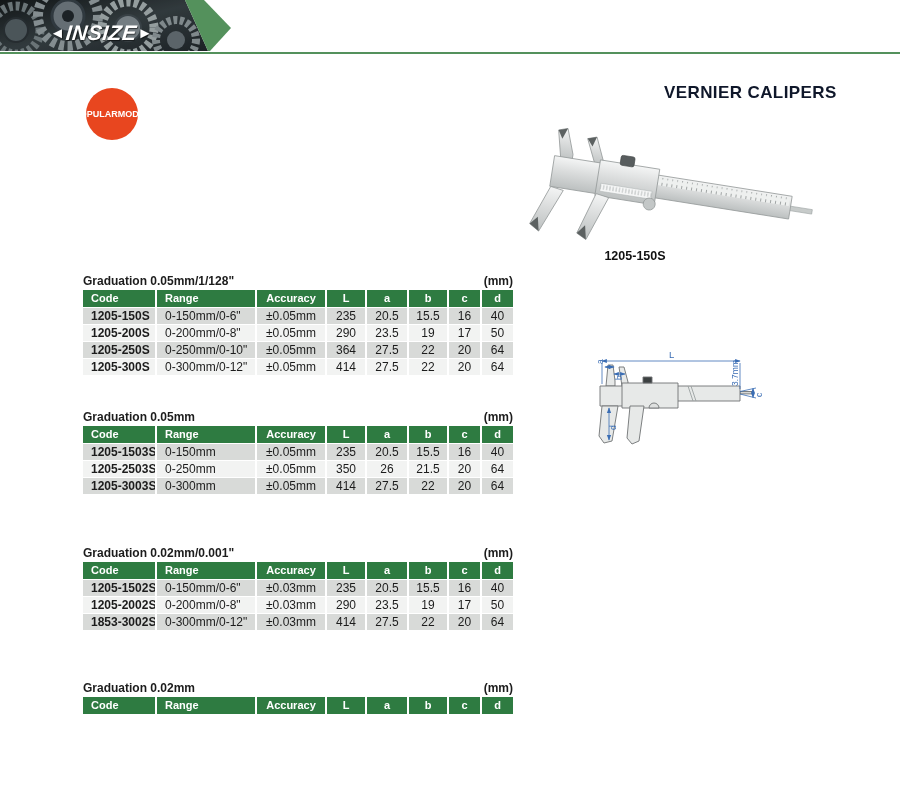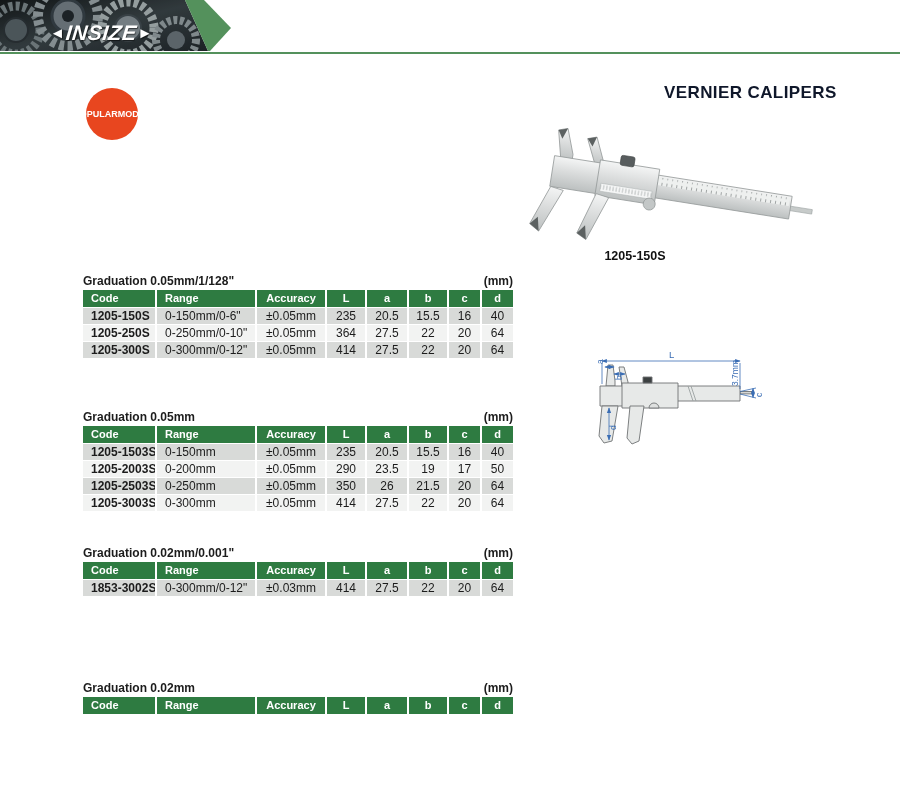--- a/index.html
+++ b/index.html
@@ -188,20 +188,30 @@
             <td>1205-150S</td>
             <td>0-150mm/0-6"</td>
             <td>±0.05mm</td>
             <td>235</td>
             <td>20.5</td>
             <td>15.5</td>
             <td>16</td>
             <td>40</td>
           </tr>
           <tr>
+            <td>1205-200S</td>
+            <td>0-200mm/0-8"</td>
+            <td>±0.05mm</td>
+            <td>290</td>
+            <td>23.5</td>
+            <td>19</td>
+            <td>17</td>
+            <td>50</td>
+          </tr>
+          <tr>
             <td>1205-250S</td>
             <td>0-250mm/0-10"</td>
             <td>±0.05mm</td>
             <td>364</td>
             <td>27.5</td>
             <td>22</td>
             <td>20</td>
             <td>64</td>
           </tr>
           <tr>
@@ -241,30 +251,20 @@
             <td>1205-1503S</td>
             <td>0-150mm</td>
             <td>±0.05mm</td>
             <td>235</td>
             <td>20.5</td>
             <td>15.5</td>
             <td>16</td>
             <td>40</td>
           </tr>
           <tr>
-            <td>1205-2003S</td>
-            <td>0-200mm</td>
-            <td>±0.05mm</td>
-            <td>290</td>
-            <td>23.5</td>
-            <td>19</td>
-            <td>17</td>
-            <td>50</td>
-          </tr>
-          <tr>
             <td>1205-2503S</td>
             <td>0-250mm</td>
             <td>±0.05mm</td>
             <td>350</td>
             <td>26</td>
             <td>21.5</td>
             <td>20</td>
             <td>64</td>
           </tr>
           <tr>
@@ -293,20 +293,40 @@
             <th>Range</th>
             <th>Accuracy</th>
             <th>L</th>
             <th>a</th>
             <th>b</th>
             <th>c</th>
             <th>d</th>
           </tr>
         </thead>
       <tbody>
+          <tr>
+            <td>1205-1502S</td>
+            <td>0-150mm/0-6"</td>
+            <td>±0.03mm</td>
+            <td>235</td>
+            <td>20.5</td>
+            <td>15.5</td>
+            <td>16</td>
+            <td>40</td>
+          </tr>
+          <tr>
+            <td>1205-2002S</td>
+            <td>0-200mm/0-8"</td>
+            <td>±0.03mm</td>
+            <td>290</td>
+            <td>23.5</td>
+            <td>19</td>
+            <td>17</td>
+            <td>50</td>
+          </tr>
           <tr>
             <td>1853-3002S</td>
             <td>0-300mm/0-12"</td>
             <td>±0.03mm</td>
             <td>414</td>
             <td>27.5</td>
             <td>22</td>
             <td>20</td>
             <td>64</td>
           </tr>

